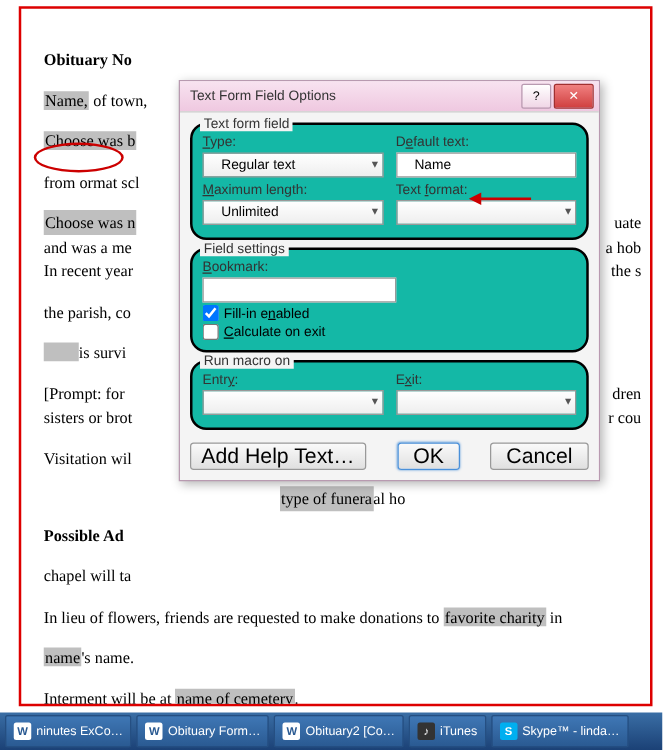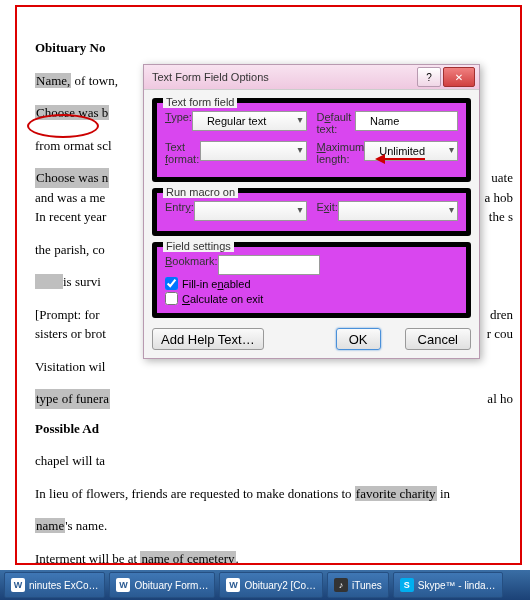--- a/index.html
+++ b/index.html
@@ -7,33 +7,33 @@
 .doc{color:#000000;line-height:1.5}
 .doc b{font-weight:bold}
 .fld{background:#bfbfbf;padding:0 1px}
 .circle{position:absolute;left:10px;top:107px;width:68px;height:20px;border:2px solid #c00;border-radius:50%;pointer-events:none}
 .dialog{position:absolute;left:143px;top:64px;width:335px;background:linear-gradient(#faeaf4,#f5d6ea);border:1px solid #b89ab0;box-shadow:2px 2px 8px rgba(0,0,0,.3);font-family:Tahoma,sans-serif;font-size:11px}
 .titlebar{height:24px;background:linear-gradient(#f8e3f0,#efc8e0);display:flex;align-items:center;padding:0 4px 0 8px}
 .titlebar .t{flex:1;color:#333}
 .tb-btn{width:22px;height:18px;border:1px solid #b89ab0;background:linear-gradient(#fff,#f0d6e6);margin-left:2px;display:flex;align-items:center;justify-content:center;font-size:10px;border-radius:2px}
 .tb-btn.close{background:linear-gradient(#f08080,#d04040);color:#fff;border-color:#a03030;width:30px}
 .dbody{background:#f4f4f4;padding:8px;border-top:1px solid #ccc}
-.group{border:5px solid #000000;border-radius:3px;padding:8px 8px 6px;margin-bottom:6px;position:relative;background:#d946ef}
+.group{border:2px solid #000000;border-radius:13px;padding:8px 8px 6px;margin-bottom:6px;position:relative;background:#14b8a6}
 .group-label{position:absolute;top:-7px;left:6px;background:#f4f4f4;padding:0 3px;color:#333}
 .row{display:flex;gap:10px;margin-bottom:4px}
-.col{flex:1;display:flex;flex-direction:row}
+.col{flex:1;display:flex;flex-direction:column}
 .col label{color:#333;margin-bottom:2px}
 .sel,.txt{height:20px;border:1px solid #999;background:#fff;font-size:11px;padding:0 14px;width:100%;box-sizing:border-box}
 .sel{appearance:none;background:linear-gradient(#fff,#eee);position:relative}
 .selwrap{position:relative}
 .selwrap::after{content:"▾";position:absolute;right:4px;top:3px;font-size:10px;color:#555;pointer-events:none}
 .chk{display:flex;align-items:center;gap:4px;margin:2px 0}
 .chk input{margin:0}
 .buttons{display:flex;justify-content:space-between;align-items:center;padding:4px 0 0}
-.btn{height:22px;border:1px solid #999;background:linear-gradient(#fafafa,#e0e0e0);border-radius:3px;padding:0 12px;font-size:13px;cursor:pointer}
+.btn{height:22px;border:1px solid #999;background:linear-gradient(#fafafa,#e0e0e0);border-radius:3px;padding:0 12px;font-size:17px;cursor:pointer}
 .btn.small{padding:0 8px}
 .btn.ok{border:1px solid #4a90d9;box-shadow:0 0 2px #4a90d9}
 .arrow{position:absolute;left:375px;top:152px;pointer-events:none}
 .arrow svg{display:block}
 .taskbar{position:absolute;left:0;right:0;bottom:0;height:30px;background:linear-gradient(#3a6ea5,#1b4176);display:flex;align-items:center;padding:0 4px;gap:4px;font-family:Tahoma,sans-serif}
 .task{height:24px;background:linear-gradient(#3f77b5,#2a5a92);border:1px solid #254f82;border-radius:2px;color:#fff;font-size:10px;display:flex;align-items:center;padding:0 6px;gap:4px;max-width:100px;overflow:hidden;white-space:nowrap}
 .ticon{width:14px;height:14px;background:#fff;border-radius:2px;flex-shrink:0;display:flex;align-items:center;justify-content:center;font-size:9px;color:#2a5a92;font-weight:bold}
 u{text-decoration:underline}
 </style>
 </head>
@@ -62,21 +62,21 @@
     <p><span class="fld" style="padding:0 14px"></span><span> is survi</span></p>
     <div style="display:flex;justify-content:space-between;width:478px">
         <span>[Prompt: for </span>
         <span>dren </span>
       </div>
     <div style="display:flex;justify-content:space-between;width:478px">
         <span>sisters or brot</span>
         <span>r cou</span>
       </div>
     <p><span>Visitation wil</span></p>
-    <div style="display:flex;justify-content:space-between;width:478px">
+    <div style="display:flex;justify-content:center;width:478px">
         <span class="fld">type of funera</span>
         <span>al ho</span>
       </div>
     <p style="margin-top:10px"><b>Possible Ad</b></p>
     <p><span>chapel will ta</span></p>
     <p><span>In lieu of flowers, friends are requested to make donations to </span><span class="fld">favorite charity</span><span> in </span></p>
     <p><span class="fld">name</span><span>'s name.</span></p>
     <p><span>Interment will be at </span><span class="fld">name of cemetery</span><span>.</span></p>
 
   </div>
@@ -96,56 +96,56 @@
           <label><u>T</u>ype:</label>
           <div class="selwrap"><input class="sel" readonly="" value="Regular text" style=""></div>
         </div>
         <div class="col">
           <label>D<u>e</u>fault text:</label>
           <input class="txt" value="Name" style="">
         </div>
       </div>
       <div class="row">
         <div class="col">
-          <label>Text <u>f</u>ormat:</label>
-          <div class="selwrap"><input class="sel" readonly="" value="" style=""></div>
-        </div>
-        <div class="col">
           <label><u>M</u>aximum length:</label>
           <div class="selwrap"><input class="sel" readonly="" value="Unlimited" style=""></div>
         </div>
-      </div>
-    </div>
-    <div class="group">
-      <span class="group-label">Run macro on</span>
-      <div class="row">
         <div class="col">
-          <label>Entr<u>y</u>:</label>
-          <div class="selwrap"><input class="sel" readonly="" style=""></div>
-        </div>
-        <div class="col">
-          <label>E<u>x</u>it:</label>
-          <div class="selwrap"><input class="sel" readonly="" style=""></div>
+          <label>Text <u>f</u>ormat:</label>
+          <div class="selwrap"><input class="sel" readonly="" value="" style=""></div>
         </div>
       </div>
     </div>
     <div class="group">
       <span class="group-label">Field settings</span>
       <div class="col" style="max-width:155px">
         <label><u>B</u>ookmark:</label>
         <input class="txt" style="">
       </div>
       <div class="chk">
           <input type="checkbox" checked="" style="">
           <span>Fill-in e<u>n</u>abled</span>
         </div>
       <div class="chk">
           <input type="checkbox" style="">
           <span><u>C</u>alculate on exit</span>
         </div>
+    </div>
+    <div class="group">
+      <span class="group-label">Run macro on</span>
+      <div class="row">
+        <div class="col">
+          <label>Entr<u>y</u>:</label>
+          <div class="selwrap"><input class="sel" readonly="" style=""></div>
+        </div>
+        <div class="col">
+          <label>E<u>x</u>it:</label>
+          <div class="selwrap"><input class="sel" readonly="" style=""></div>
+        </div>
+      </div>
     </div>
     <div class="buttons">
       <button class="btn small">Add Help Text…</button>
       <div style="display:flex;gap:24px">
         <button class="btn ok">OK</button>
         <button class="btn">Cancel</button>
       </div>
     </div>
   </div>
 </div>

